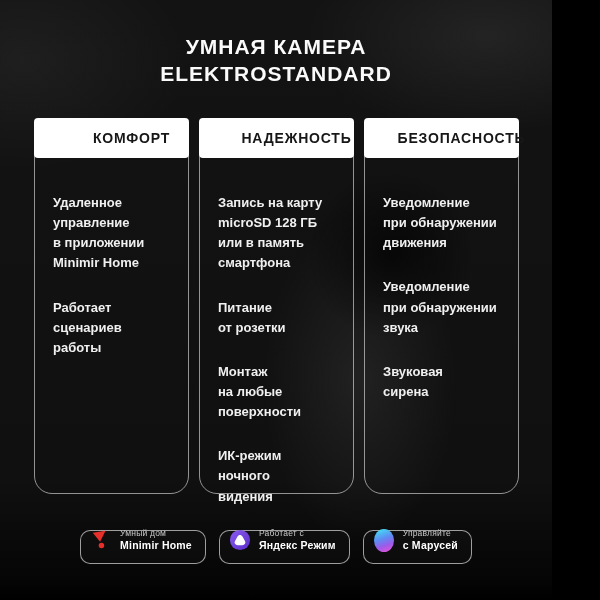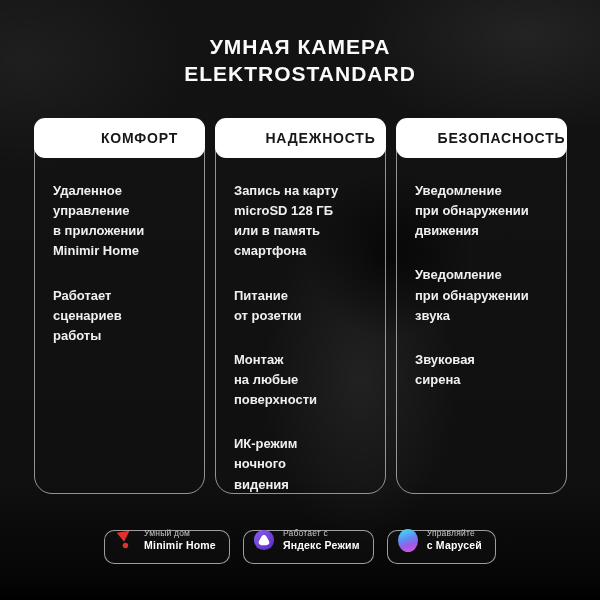--- a/index.html
+++ b/index.html
@@ -1,41 +1,41 @@
 <!DOCTYPE html>
 <html><head>
 <meta charset="utf-8">
 <style>
   html,body{margin:0;padding:0;background:#000;}
   .stage{
-    position:relative;width:600px;height:600px;overflow:hidden;
+    position:relative;width:552px;height:600px;overflow:hidden;
     font-family:"Liberation Sans","DejaVu Sans",sans-serif;
     background:
       radial-gradient(circle 120px at 390px 255px, rgba(0,0,0,.65), rgba(0,0,0,0) 70%),
       radial-gradient(ellipse 130px 220px at 360px 380px, rgba(255,255,255,.07), rgba(255,255,255,0) 75%),
       radial-gradient(ellipse 260px 140px at 88% 6%, rgba(255,255,255,.07), rgba(255,255,255,0) 70%),
       radial-gradient(ellipse 240px 160px at 4% 10%, rgba(255,255,255,.05), rgba(255,255,255,0) 70%),
       linear-gradient(180deg,#131313 0%,#101010 80%,#050505 97%,#000 100%);
     color:#f2f2f2;
   }
   .title{position:absolute;top:33px;left:0;right:0;text-align:center;
     font-weight:bold;font-size:21px;line-height:27px;letter-spacing:1px;color:#fafafa;}
   .cols{position:absolute;top:118px;left:34px;right:33px;display:flex;gap:10px;}
   .col{
     position:relative;flex:1;height:376px;
     border:1px solid rgba(255,255,255,.55);border-radius:18px;
     box-sizing:border-box;
   }
   .pill{
     position:absolute;top:-1px;left:-1px;right:-1px;height:40px;
-    background:#ffffff;border-radius:11px;
+    background:#ffffff;border-radius:4px;
     display:flex;align-items:center;justify-content:center;
     color:#171717;font-weight:bold;font-size:14px;letter-spacing:.8px;padding-left:40px;
   }
-  .items{padding:62px 8px 0 18px;display:flex;flex-direction:column;gap:24px;}
+  .items{padding:62px 8px 0 18px;display:flex;flex-direction:column;gap:24px;margin-top:12px;}
   .item{margin:0;font-size:13px;font-weight:600;line-height:1.55;
     color:#f0f0f0;white-space:pre-line;}
   .badges{position:absolute;top:530px;left:0;right:0;
     display:flex;justify-content:center;gap:13px;}
   .badge{
     display:flex;align-items:center;gap:8px;
     border:1px solid rgba(255,255,255,.6);border-radius:10px;
     padding:5px 13px 19px 9px;height:34px;box-sizing:border-box;background:rgba(255,255,255,.02);
   }
   .badge-icon{width:22px;height:22px;flex:0 0 auto;display:flex;align-items:center;justify-content:center;}

